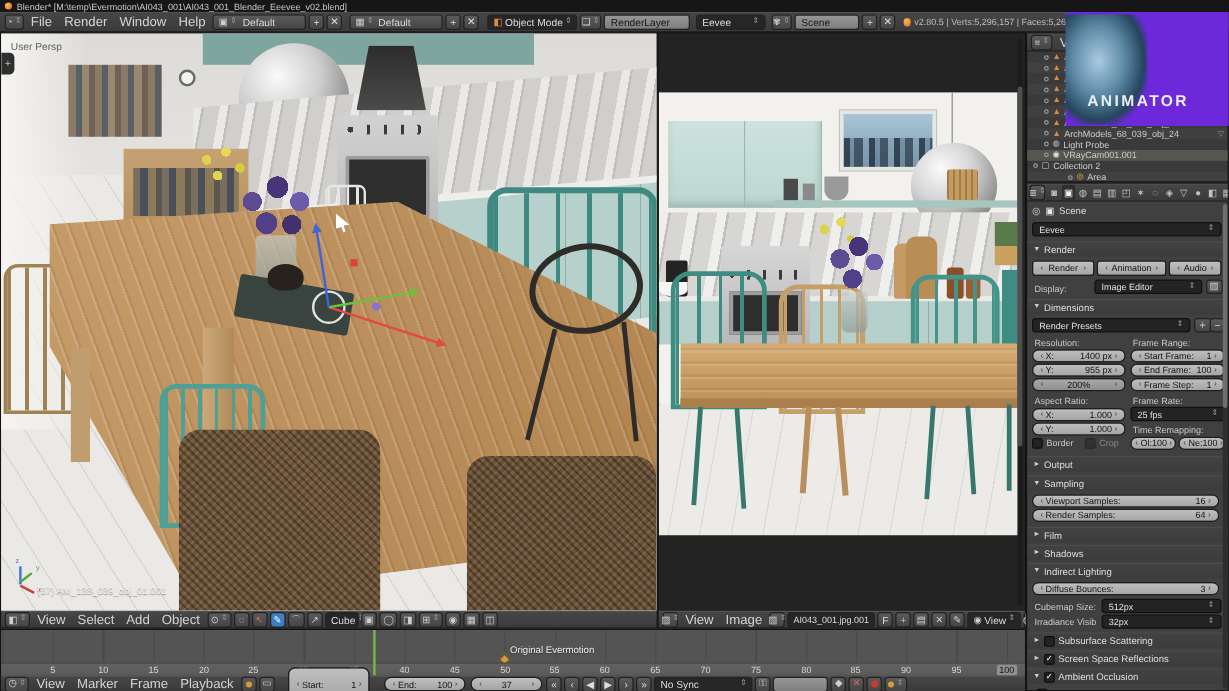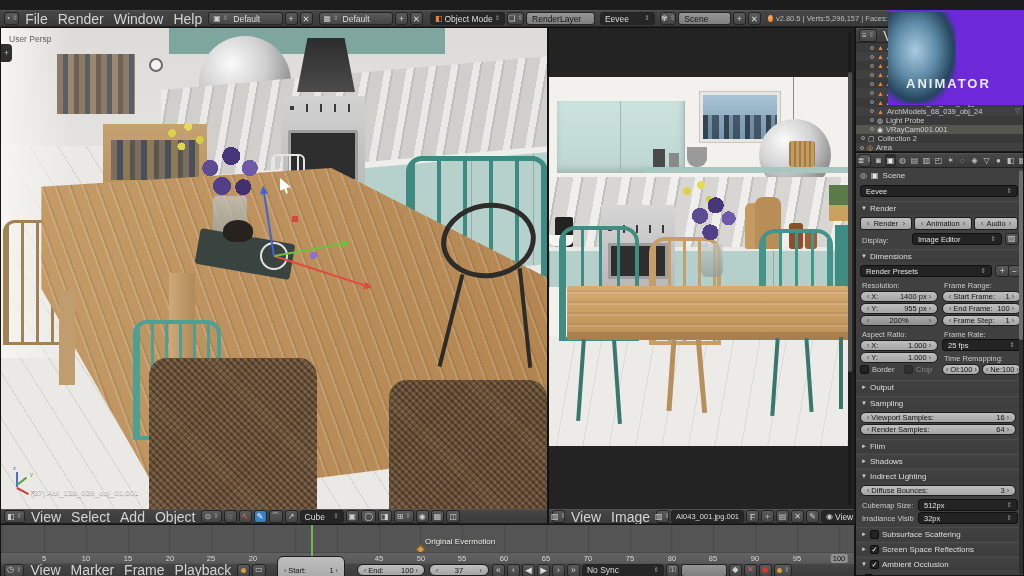--- a/index.html
+++ b/index.html
@@ -1,21 +1,21 @@
 <!DOCTYPE html>
 <html><head>
 <meta charset="utf-8">
 <style>
 *{margin:0;padding:0;box-sizing:border-box;user-select:none}
 html,body{width:1024px;height:576px;overflow:hidden;background:#111;font-family:"Liberation Sans","DejaVu Sans",sans-serif;cursor:default}
 #screen{position:relative;width:1024px;height:576px;background:#1c1c1c}
 .a{position:absolute}
 .reg{position:absolute;border:1px solid #131313}
 .hstrip{background:linear-gradient(#464646,#3a3a3a);border-top:1px solid #535353;border-bottom:1px solid #222;display:flex;align-items:center}
-.menu{color:#d4d4d4;font-size:14px;padding:0 5px;white-space:nowrap}
+.menu{color:#d4d4d4;font-size:11px;padding:0 5px;white-space:nowrap}
 .btn{display:inline-flex;align-items:center;gap:2px;height:13px;padding:0 4px;background:linear-gradient(#5b5b5b,#454545);border:1px solid #232323;border-radius:3px;color:#ddd;font-size:8.5px;white-space:nowrap;margin:0 1px}
 .btn.sm{padding:0 2px;min-width:13px;justify-content:center}
 .btn.dark{background:#262626}
 .btn.hl{background:#3b7fc4}
 .lfld{display:inline-flex;align-items:center;height:13px;padding:0 5px;background:linear-gradient(#969696,#7e7e7e);border:1px solid #232323;border-radius:3px;color:#151515;font-size:8.5px;white-space:nowrap;margin:0 1px}
 .ud{font-size:6.5px;color:#9a9a9a;line-height:1}
 .ico{font-size:8px;color:#cfcfcf;line-height:1}
 .dot{width:7px;height:7px;border-radius:50%;display:inline-block}
 
 .pl{position:absolute;color:#c9c9c9;font-size:7.5px;white-space:nowrap}
@@ -29,21 +29,21 @@
 .tri{font-size:6px;color:#cfcfcf}
 .cb{width:9px;height:9px;background:#232323;border:1px solid #0e0e0e;border-radius:2px;display:inline-flex;align-items:center;justify-content:center;color:#fff;font-size:7px;line-height:1;flex:none}
 .ptab{width:11px;height:13px;display:inline-flex;align-items:center;justify-content:center;color:#c2c2c2;font-size:8px;border-radius:2px;flex:none}
 .ptab.active{background:#2e2e2e;color:#f0f0f0}
 
 #ol{background:#3a3a3a}
 .orow{display:flex;align-items:center;height:9.1px;padding-left:14px;gap:3px;font-size:7.5px;color:#cccccc;white-space:nowrap;overflow:hidden}
 .orow:nth-child(even){background:rgba(255,255,255,.03)}
 .orow.selected{background:#55574f}
 .orow.collection{padding-left:5px}
-.orow.light{padding-left:4px}
+.orow.light{padding-left:34px}
 .odot{width:4px;height:4px;border:1px solid #999;border-radius:50%;flex:none}
 .oicn{font-size:7px;line-height:1;flex:none}
 .mesh .oicn::before{content:"▲";color:#e0883c}
 .probe .oicn::before{content:"◍";color:#c8c8c8}
 .camera .oicn::before{content:"◉";color:#e0e0e0}
 .collection .oicn::before{content:"▢";color:#cccccc}
 .light .oicn::before{content:"◎";color:#e8b14a}
 .mesh::after{content:"▽";color:#8f8f8f;font-size:6.5px;margin-left:auto;margin-right:3px}
 
 .tband{background:#545454}
@@ -53,20 +53,24 @@
 .garrow{position:absolute;height:2px;transform-origin:left center}
 .garrow::after{content:"";position:absolute;right:-7px;top:-3px;border-left:8px solid;border-left-color:inherit;border-top:4px solid transparent;border-bottom:4px solid transparent}
 .cursorx{width:11px;height:16px;background:#fff;clip-path:polygon(0 0,100% 58%,58% 62%,72% 92%,56% 100%,42% 70%,0 78%);filter:drop-shadow(0 1px 1px rgba(0,0,0,.65))}
 .wm-text{font-weight:bold;letter-spacing:2px;color:#e9eef2;font-size:13px}
 </style>
 </head>
 <body>
 
 <div id="screen">
 
+  <div class="a" style="left:0;top:0;width:1024px;height:10px;background:#161616;display:flex;align-items:center;padding-left:4px;gap:4px">
+    <span class="dot" style="width:6px;height:6px;background:radial-gradient(circle at 35% 35%,#ffb25e,#e0701a)"></span>
+    <span style="font-size:7.5px;color:#c8c8c8;white-space:nowrap">Blender* [M:\temp\Evermotion\AI043_001\AI043_001_Blender_Eeevee_v02.blend]</span>
+  </div>
 
   <div class="a hstrip" style="left:0;top:10px;width:1024px;height:17px;padding:0 3px">
     <span class="btn sm">
         <span class="ico">◔</span>
         <span class="ud">⇕</span>
       </span>
     <span class="menu">File</span>
       <span class="menu">Render</span>
       <span class="menu">Window</span>
       <span class="menu">Help</span>
@@ -189,21 +193,21 @@
         </span>
       <span class="btn sm hl">
           <span class="ico" style="color:#fff">✎</span>
         </span>
       <span class="btn sm">
           <span class="ico">⌒</span>
         </span>
       <span class="btn sm">
           <span class="ico">↗</span>
         </span>
-      <span class="btn dark" style="width:44px">
+      <span class="btn dark" style="width:28px">
           <span>Cube</span>
           <span class="ud" style="margin-left:auto">⇕</span>
         </span>
       <span class="btn sm">
           <span class="ico">▣</span>
         </span>
       <span class="btn sm">
           <span class="ico">◯</span>
         </span>
       <span class="btn sm">

